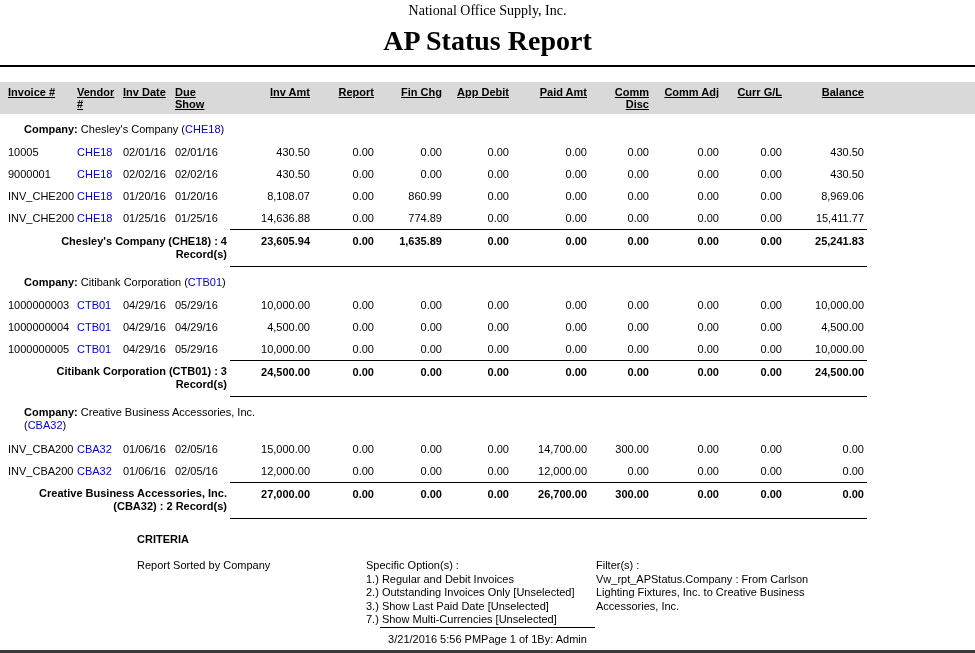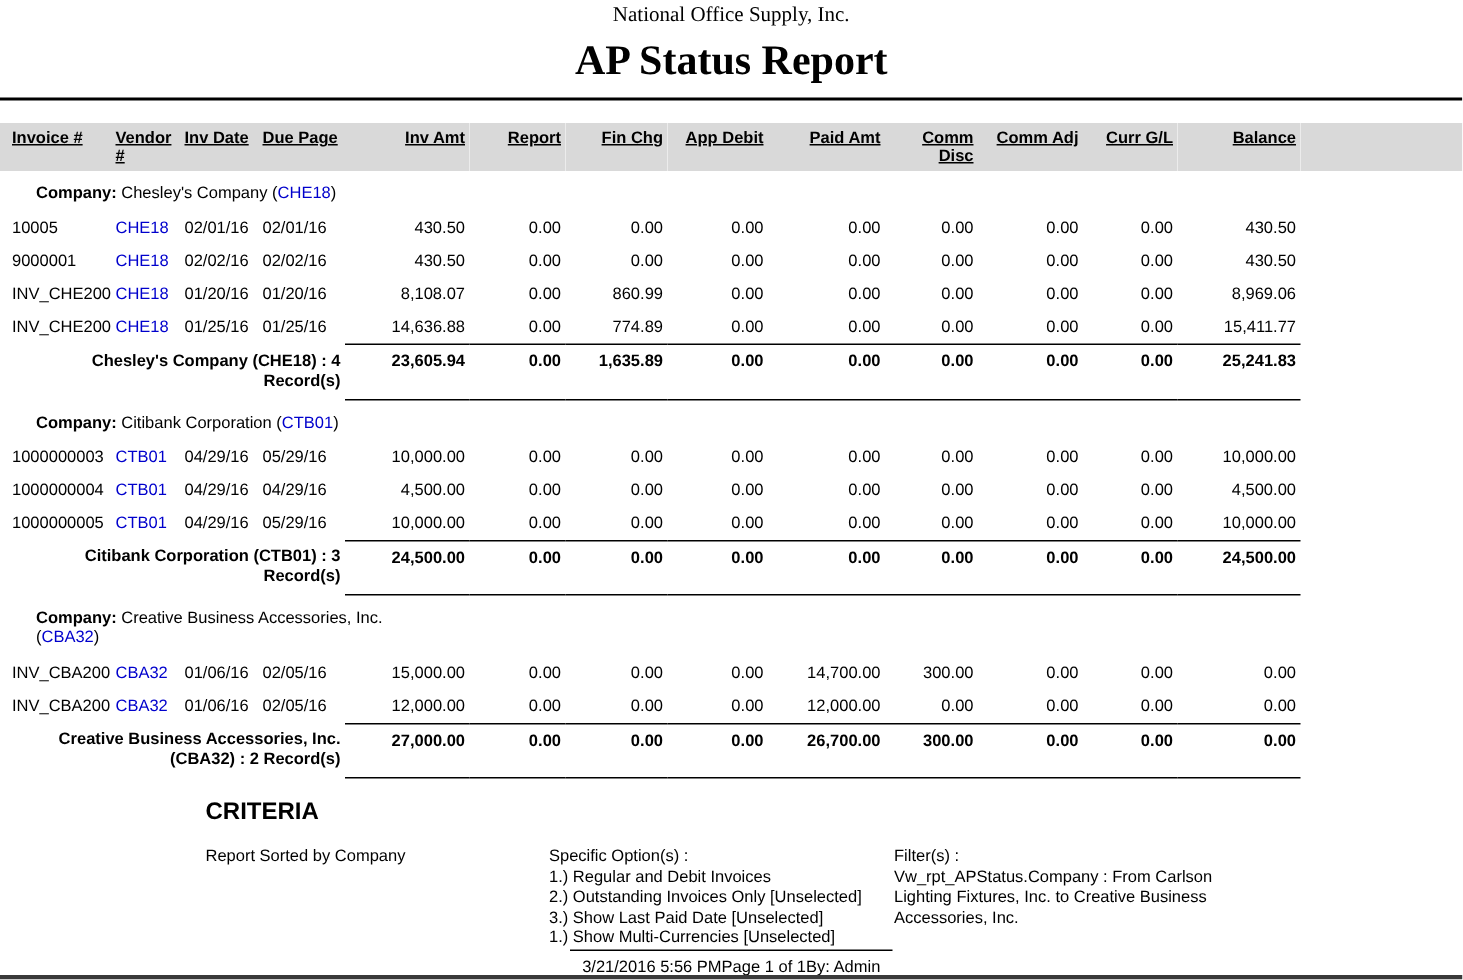--- a/index.html
+++ b/index.html
@@ -37,21 +37,21 @@
   tr.subtotal-row td { font-weight: bold; padding-top: 5px; padding-bottom: 5px; }
   td.subtotal-label { text-align: right; line-height: 1.2; }
   td.subtotal-val { border-top: 1px solid #000; border-bottom: 1px solid #000; }
 
   tr.total-row td { padding-top: 5px; padding-bottom: 5px; }
   td.total-records { font-style: italic; white-space: nowrap; }
   td.total-label { font-weight: bold; text-align: right; white-space: nowrap; }
   td.total-val { font-weight: bold; border-bottom: 1px solid #000; }
 
   .criteria { margin-top: 14px; padding-left: 8px; }
-  .criteria-heading { font-weight: bold; font-size: 16px; }
+  .criteria-heading { font-weight: bold; font-size: 11px; }
   .criteria-cols { display: flex; margin-top: 14px; }
   .crit-col-1 { width: 229px; }
   .crit-col-2 { width: 230px; }
   .crit-col-3 { width: 250px; }
   .crit-line, .crit-title { line-height: 1.24; }
 
   .footer {
     margin-top: auto;
     border-top: 1px solid #000;
     display: flex; justify-content: space-between; align-items: flex-start;
@@ -85,21 +85,21 @@
         <col style="width:70px">
         <col style="width:63px">
       <col style="width:82px">
         <col style="width:108px">
     </colgroup>
     <thead>
       <tr id="header-row">
           <th><span class="hlabel">Invoice #</span></th>
           <th><span class="hlabel">Vendor #</span></th>
           <th><span class="hlabel">Inv Date</span></th>
-          <th><span class="hlabel">Due Page</span></th>
+          <th><span class="hlabel">Due Show</span></th>
           <th class="num"><span class="hlabel">Inv Amt</span></th>
           <th class="num"><span class="hlabel">Report</span></th>
           <th class="num"><span class="hlabel">Fin Chg</span></th>
           <th class="num"><span class="hlabel">App Debit</span></th>
           <th class="num"><span class="hlabel">Paid Amt</span></th>
           <th class="num"><span class="hlabel">Comm Disc</span></th>
           <th class="num"><span class="hlabel">Comm Adj</span></th>
           <th class="num"><span class="hlabel">Curr G/L</span></th>
           <th class="num"><span class="hlabel">Balance</span></th>
           <th class="spacer"></th>
@@ -310,21 +310,21 @@
   <div class="criteria">
     <div class="criteria-heading">CRITERIA</div>
     <div class="criteria-cols">
       <div class="crit-col-1">Report Sorted by Company</div>
       <div class="crit-col-2">
         <div class="crit-title">Specific Option(s) :</div>
         <div id="options-list">
             <div class="crit-line">1.) Regular and Debit Invoices</div>
             <div class="crit-line">2.) Outstanding Invoices Only [Unselected]</div>
             <div class="crit-line">3.) Show Last Paid Date [Unselected]</div>
-            <div class="crit-line">1.) Show Multi-Currencies [Unselected]</div>
+            <div class="crit-line">7.) Show Multi-Currencies [Unselected]</div>
           </div>
       </div>
       <div class="crit-col-3">
         <div class="crit-title">Filter(s) :</div>
         <div id="filters-list">
             <div class="crit-line">Vw_rpt_APStatus.Company :  From Carlson Lighting Fixtures, Inc. to Creative Business Accessories, Inc.</div>
           </div>
       </div>
     </div>
   </div>

